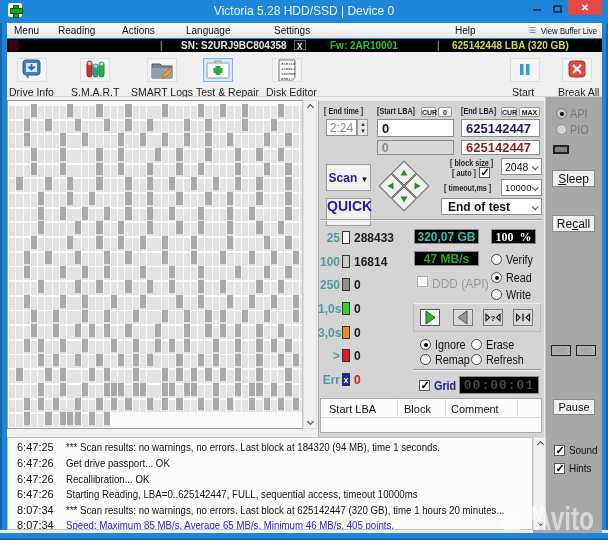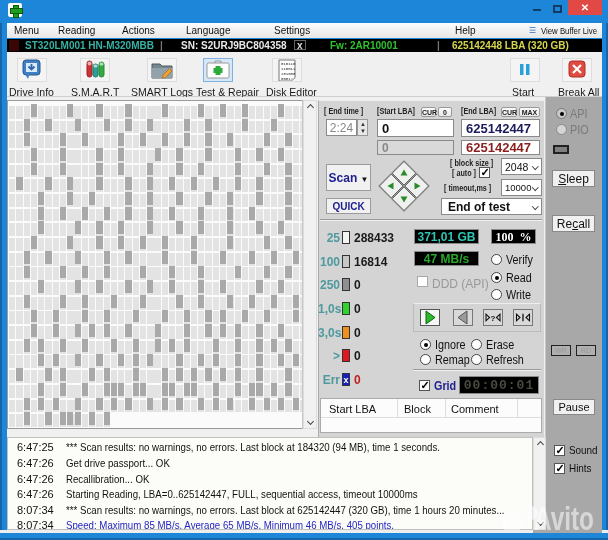--- a/index.html
+++ b/index.html
@@ -67,40 +67,40 @@
 
 .groove{position:absolute;border-top:1px solid #9a9a9a;border-bottom:1px solid #efefef}
 </style></head>
 <body>
 
 <div class="abs" style="left:0;top:0;width:2px;height:540px;background:#1565a8"></div>
 <div class="abs" style="left:606px;top:0;width:2px;height:540px;background:#1565a8"></div>
 <div class="abs" style="left:0;top:538px;width:608px;height:2px;background:#1565a8"></div>
 
 <div class="abs" id="title">
+ <div class="abs txt">Victoria 5.28 HDD/SSD | Device 0</div>
  <div class="abs" id="icon"></div>
  <div class="abs" id="minb"></div>
  <div class="abs" id="maxb"></div>
  <div class="abs" id="closeb">✕</div>
 </div>
 
 <div class="abs" id="menubar">
  <span style="left:14px">Menu</span>
  <span style="left:58px">Reading</span>
  <span style="left:122px">Actions</span>
  <span style="left:186px">Language</span>
  <span style="left:274px">Settings</span>
  <span style="left:455px">Help</span>
  <span style="left:529px;top:3px;color:#2a6fc0;font-size:8px">☰</span>
  <span style="left:541px;font-size:9.5px;transform:scaleX(0.82);transform-origin:left top;display:inline-block">View Buffer Live</span>
 </div>
 
 <div class="abs" id="devbar">
  <span style="left:2px;width:10px;height:11px;background:#3a0505"></span>
- <span style="left:18px;color:#35b3a5">ST320LM001 HN-M320MBB</span>
  <span style="left:153px;color:#777">|</span>
  <span style="left:174px;color:#e8e8e8">SN: S2URJ9BC804358</span>
  <span style="left:287px;color:#ddd;border:1px solid #666;padding:0 2px;height:10px;line-height:10px">x</span>
  <span style="left:323px;color:#2fc22f">Fw: 2AR10001</span>
  <span style="left:430px;color:#777">|</span>
  <span style="left:445px;color:#d6d64e">625142448 LBA (320 GB)</span>
 </div>
 
 <div class="abs" id="toolbar">
 
@@ -442,21 +442,21 @@
   </div>
 
 <div class="fld" style="left:377px;top:119px;width:77px;height:18px;font-size:13px;color:#111;padding-left:4px;line-height:17px">0</div>
 
 <div class="fld" style="left:461px;top:119px;width:79px;height:18px;font-size:13px;color:#1b1b5e;padding-left:4px;line-height:17px">625142447</div>
 
 <div class="fld" style="left:377px;top:140px;width:77px;height:15px;background:#d9d9d9;font-size:12px;color:#888;padding-left:4px;line-height:14px">0</div>
 <div class="fld" style="left:461px;top:140px;width:79px;height:15px;font-size:13px;color:#8c1d1d;padding-left:4px;line-height:14px">625142447</div>
 
 <div class="btn" style="left:326px;top:164px;width:45px;height:27px;font-size:12px;line-height:26px;white-space:nowrap">Scan&nbsp;<span style="color:#111;font-size:8px">▼</span></div>
-<div class="btn" style="left:326px;top:198px;width:45px;height:16px;font-size:10px;line-height:15px">QUICK</div>
+<div class="btn" style="left:326px;top:198px;width:45px;height:28px;font-size:14px;line-height:15px">QUICK</div>
 
 <svg class="abs" style="left:378px;top:160px" width="52" height="52" viewBox="0 0 52 52">
  <polygon points="26,0 52,26 26,52 0,26" fill="#9a9a9a"></polygon>
  <g fill="#eef1ee" stroke="#666" stroke-width="1">
   <polygon points="26,1.5 37.8,13.2 26,25 14.2,13.2"></polygon>
   <polygon points="13.2,14.2 25,26 13.2,37.8 1.5,26"></polygon>
   <polygon points="38.8,14.2 50.5,26 38.8,37.8 27,26"></polygon>
   <polygon points="26,27 37.8,38.8 26,50.5 14.2,38.8"></polygon>
  </g>
  <g fill="#2c8a2c">
@@ -491,21 +491,21 @@
 <div class="leg" style="left:318px;top:326px">3,0s</div>
 <div class="legblk" style="left:342px;top:326px;background:#ef8f20"></div>
 <div class="legval" style="left:354px;top:326px">0</div>
 <div class="leg" style="left:318px;top:349px">&gt;</div>
 <div class="legblk" style="left:342px;top:349px;background:#e01822"></div>
 <div class="legval" style="left:354px;top:349px">0</div>
 <div class="leg" style="left:318px;top:373px;color:#4e9a9e">Err</div>
 <div class="legblk" style="left:342px;top:373px;background:#1520c0;color:#fff;font-size:9px;text-align:center;line-height:12px;font-weight:bold">x</div>
 <div class="legval" style="left:354px;top:373px;color:#c02020">0</div>
 
-<div class="disp" style="left:414px;top:229px;width:65px;height:15px;color:#2fc4b4;font-size:12px;line-height:14px">371,01 GB</div>
+<div class="disp" style="left:414px;top:229px;width:65px;height:15px;color:#2fc4b4;font-size:12px;line-height:14px">320,07 GB</div>
 <div class="disp" style="left:491px;top:229px;width:45px;height:15px;color:#fff;font-size:12px;line-height:14px;font-family:'Liberation Serif',serif">100&nbsp;&nbsp;%</div>
 <div class="disp" style="left:414px;top:251px;width:65px;height:15px;color:#28a828;font-size:12px;line-height:14px">47 MB/s</div>
 <div class="lab" style="left:432px;top:277px;color:#999;font-weight:normal;font-size:12px;transform:none">DDD (API)</div>
 <div class="chk" style="left:417px;top:276px;border-color:#aaa"></div>
 <div class="radio" style="left:491px;top:254px"></div>
 <div class="rlab" style="left:506px;top:253px">Verify</div>
 <div class="radio sel" style="left:491px;top:272px"></div>
 <div class="rlab" style="left:506px;top:271px">Read</div>
 <div class="radio" style="left:491px;top:289px"></div>
 <div class="rlab" style="left:506px;top:288px">Write</div>

